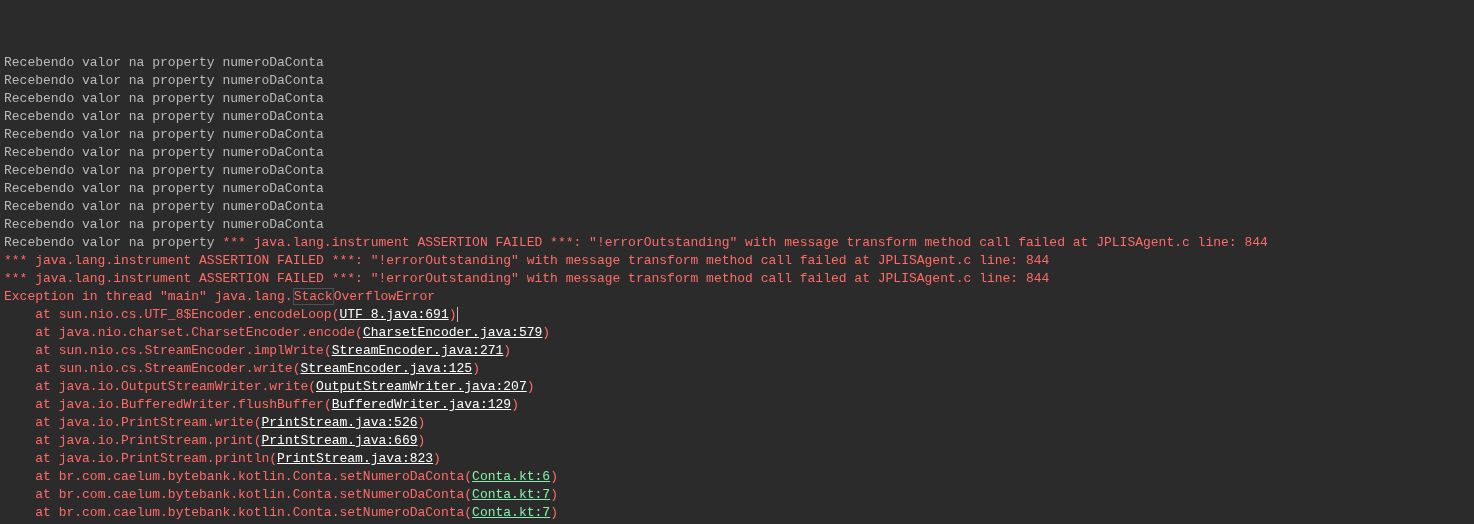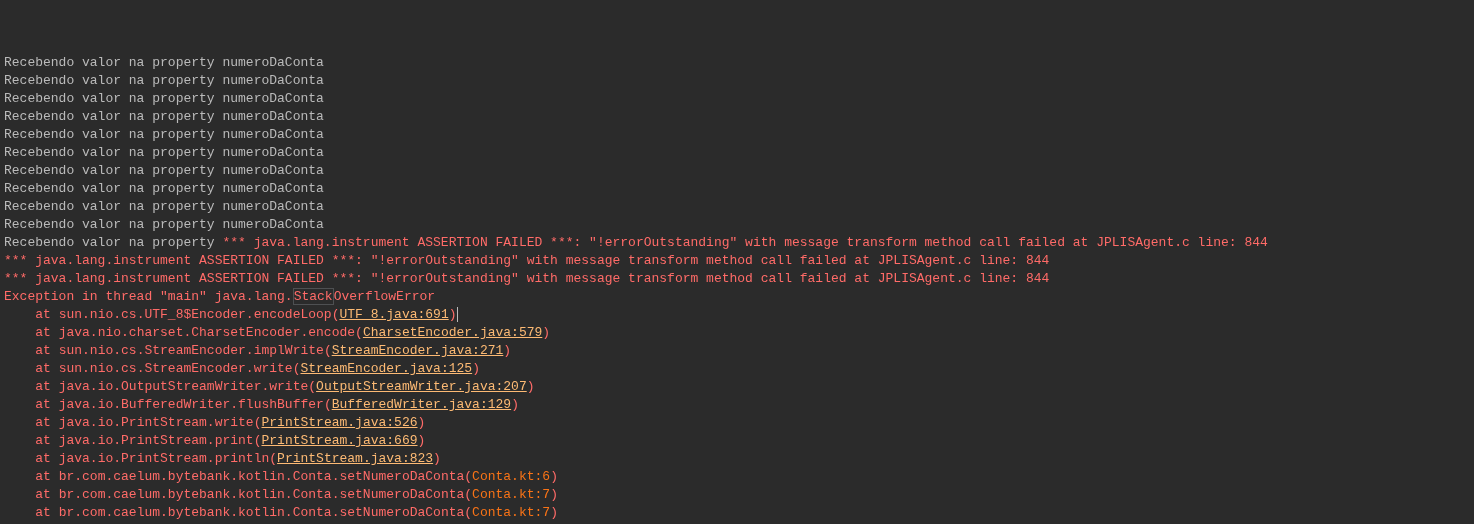--- a/index.html
+++ b/index.html
@@ -14,22 +14,22 @@
     overflow-x: auto;
   }
   .console {
     padding: 0 4px;
   }
   .line {
     display: block;
   }
   .white { color: #bababa; }
   .red { color: #ff6b68; }
-  .underline { text-decoration: underline; color: #fdba74; }
-  .link { color: #f97316; }
+  .underline { text-decoration: underline; color: #ffffff; }
+  .link { text-decoration: underline; color: #86efac; }
   .highlight-box {
     border: 1px solid #4e5052;
     padding: 0 0px;
     text-align: center;
   }
   .cursor {
     border-left: 1px solid #bababa;
     display: inline-block;
     height: 15px;
     vertical-align: text-bottom;

